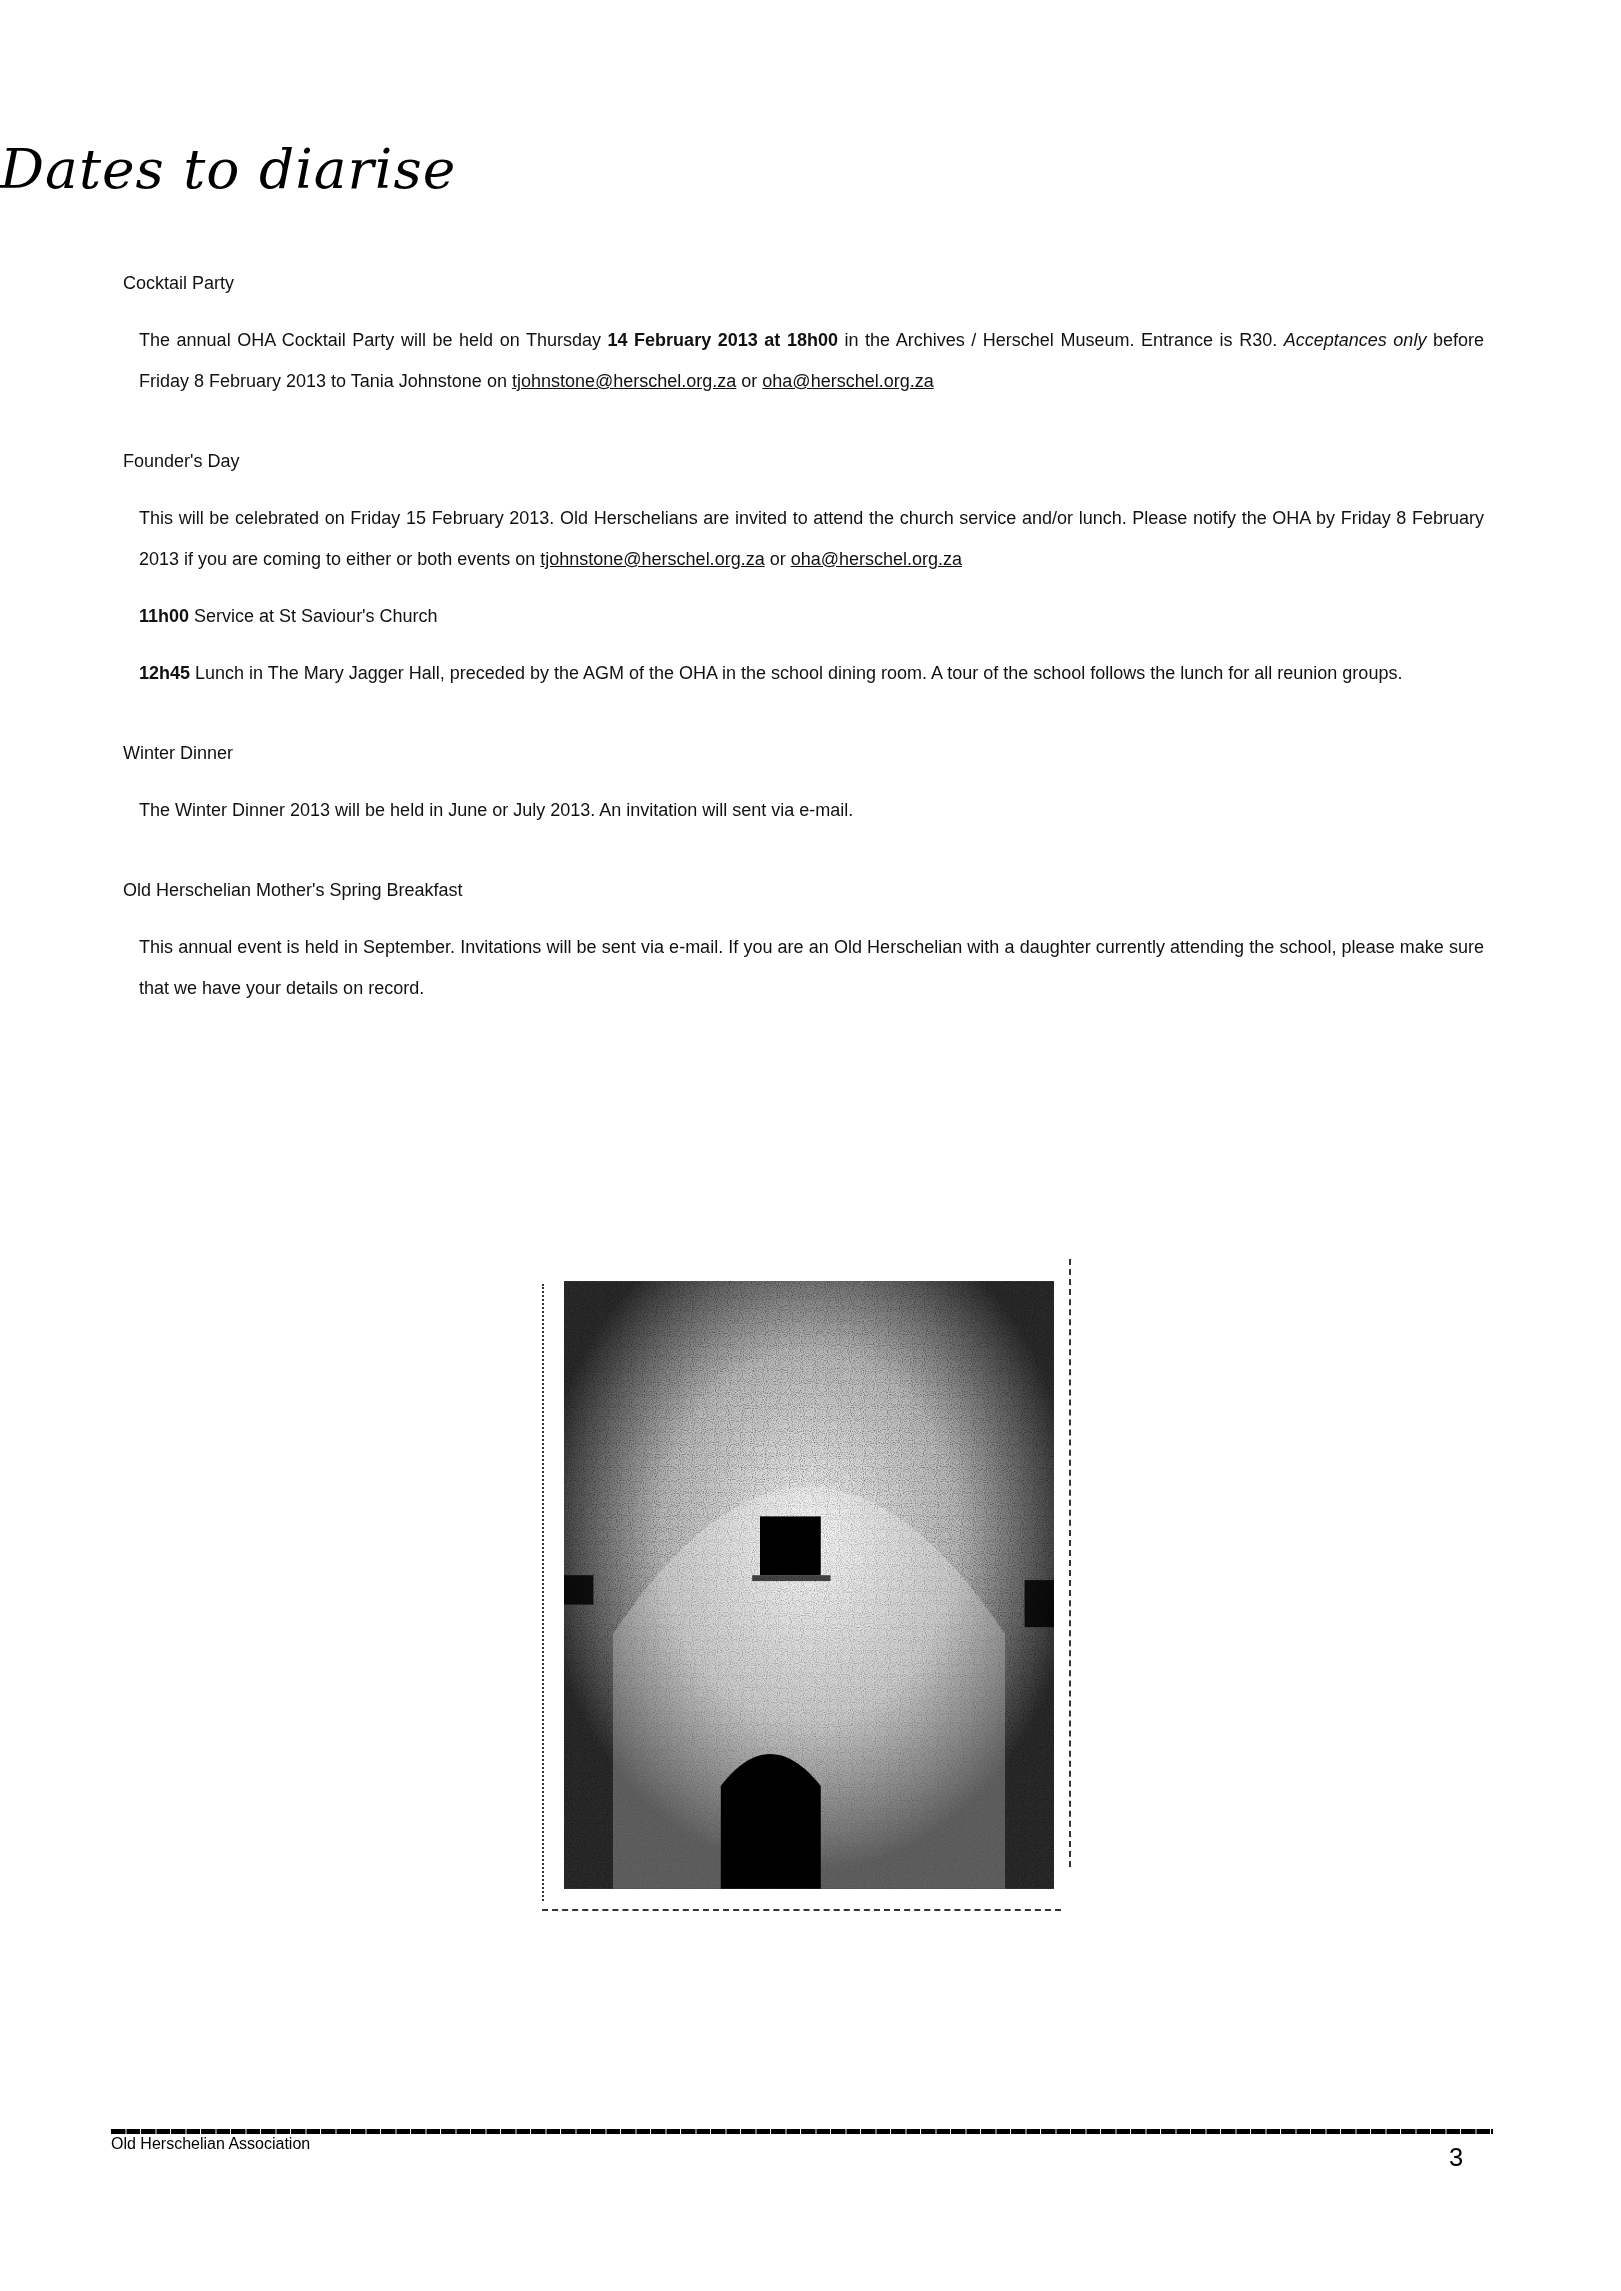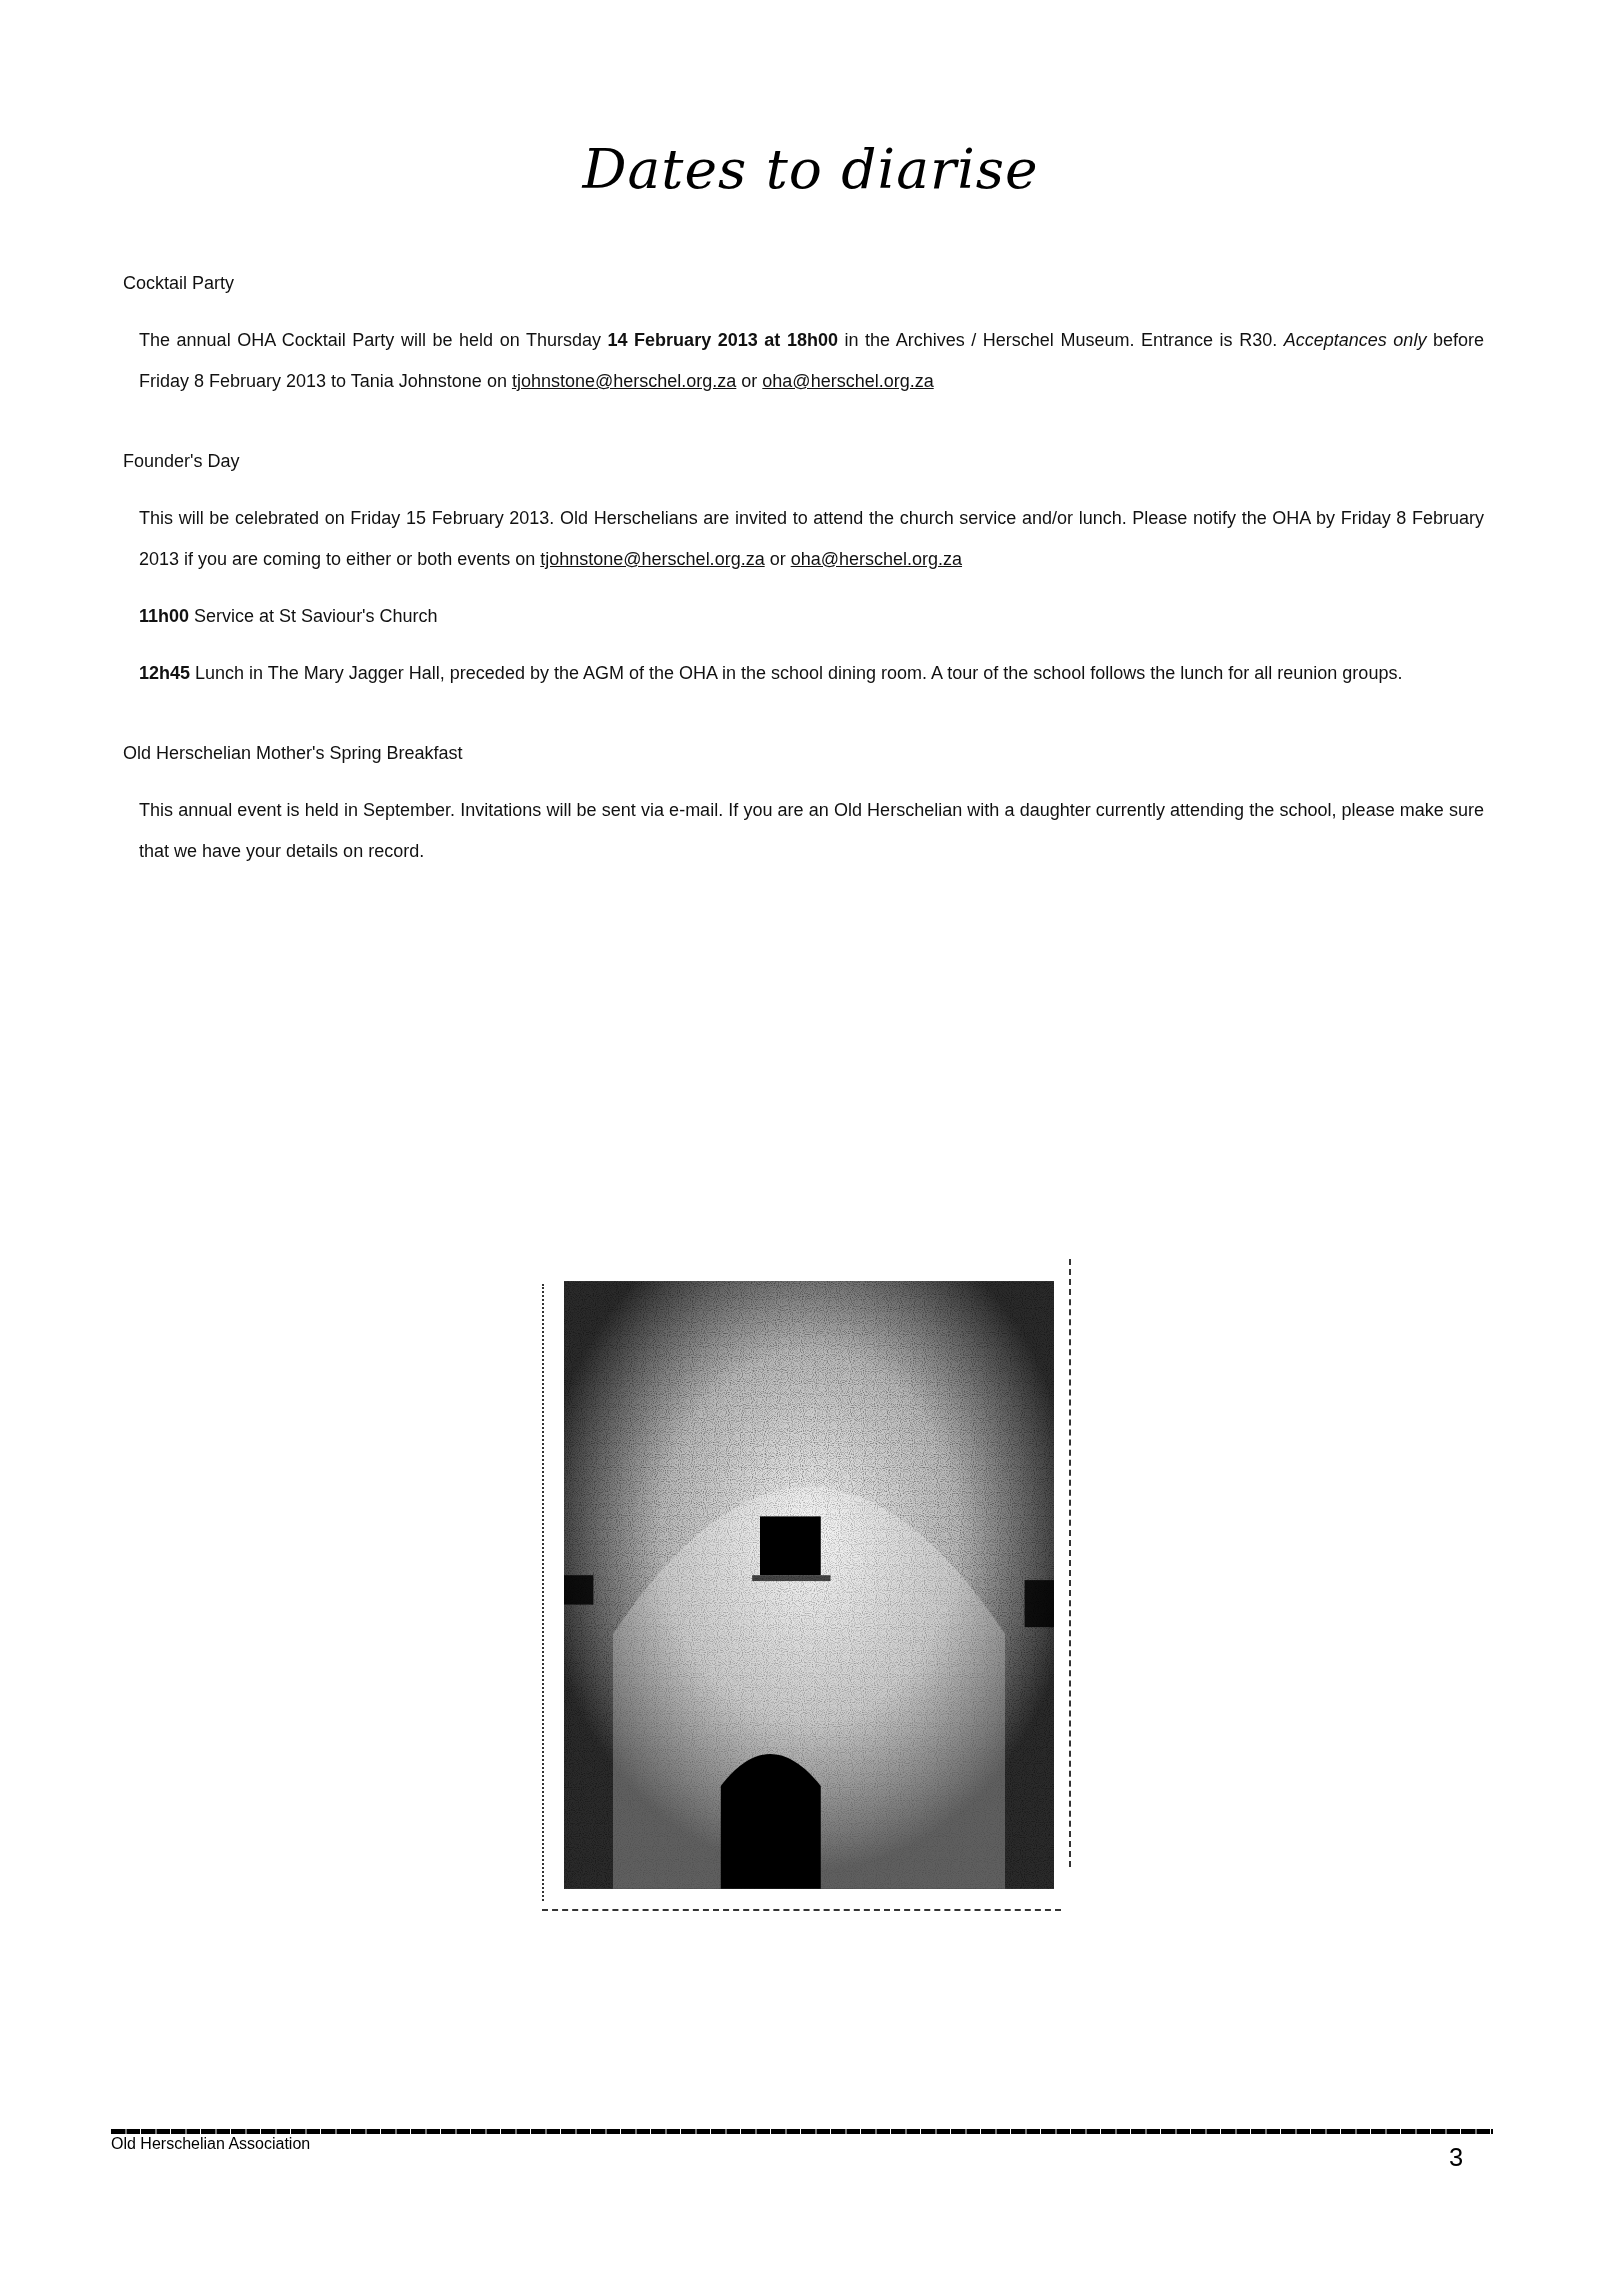--- a/index.html
+++ b/index.html
@@ -1,18 +1,18 @@
 <!DOCTYPE html>
 <html><head>
 <meta charset="utf-8">
 <style>
   html, body { margin: 0; padding: 0; background: #ffffff; }
   body { width: 1621px; height: 2292px; position: relative; overflow: hidden;
          font-family: "Liberation Sans", "DejaVu Sans", sans-serif; color: #111; }
-  .title { position: absolute; top: 137px; left: 0; width: 1621px; text-align: center;
+  .title { position: absolute; top: 137px; left: 0; width: 1621px; text-align: left;
            font-family: "DejaVu Serif", "Liberation Serif", serif; font-style: italic;
            font-size: 55px; letter-spacing: 1px; color: #000; }
   .content { position: absolute; left: 123px; top: 263px; width: 1377px;
              font-size: 18px; line-height: 41px; }
   .section { margin-bottom: 39px; }
   .heading { display: block; }
   p { margin: 16px; text-align: justify; }
   .u { text-decoration: underline; }
   b { font-weight: bold; }
   i { font-style: italic; }
@@ -43,20 +43,24 @@
     <p><span>The annual OHA Cocktail Party will be held on Thursday </span><b>14 February 2013 at 18h00</b><span> in the Archives / Herschel Museum.  Entrance is R30.  </span><i>Acceptances only</i><span> before Friday 8 February 2013 to Tania Johnstone on </span><span class="u">tjohnstone@herschel.org.za</span><span> or </span><span class="u">oha@herschel.org.za</span></p>
   </div>
 
   <div class="section">
     <span class="heading">Founder's Day</span>
     <p><span>This will be celebrated on Friday 15 February 2013. Old Herschelians are invited to attend the church service and/or lunch.  Please notify the OHA by Friday 8 February 2013 if you are coming to either or both events on </span><span class="u">tjohnstone@herschel.org.za</span><span> or </span><span class="u">oha@herschel.org.za</span></p>
     <p><b>11h00</b><span> Service at St Saviour's Church</span></p>
     <p><b>12h45</b><span> Lunch in The Mary Jagger Hall, preceded by the AGM of the OHA in the school dining room.  A tour of the school follows the lunch for all reunion groups.</span></p>
   </div>
 
+  <div class="section">
+    <span class="heading">Winter Dinner</span>
+    <p>The Winter Dinner 2013 will be held in June or July 2013.  An invitation will sent via e-mail.</p>
+  </div>
 
   <div class="section">
     <span class="heading">Old Herschelian Mother's Spring Breakfast</span>
     <p>This annual event is held in September.  Invitations will be sent via e-mail.  If you are an Old Herschelian with a daughter currently attending the school, please make sure that we have your details on record.</p>
   </div>
 </div>
 
 <div class="photo-wrap">
   <div class="photo-frame-l"></div>
   <div class="photo-frame-r"></div>

